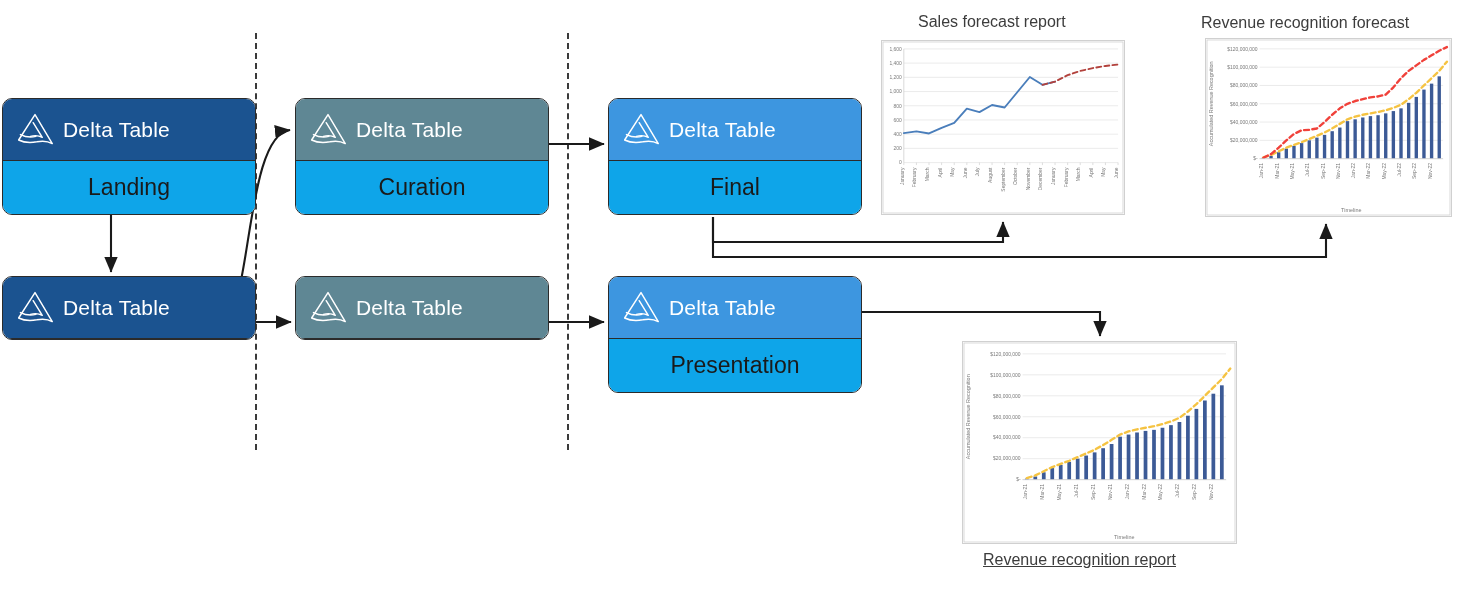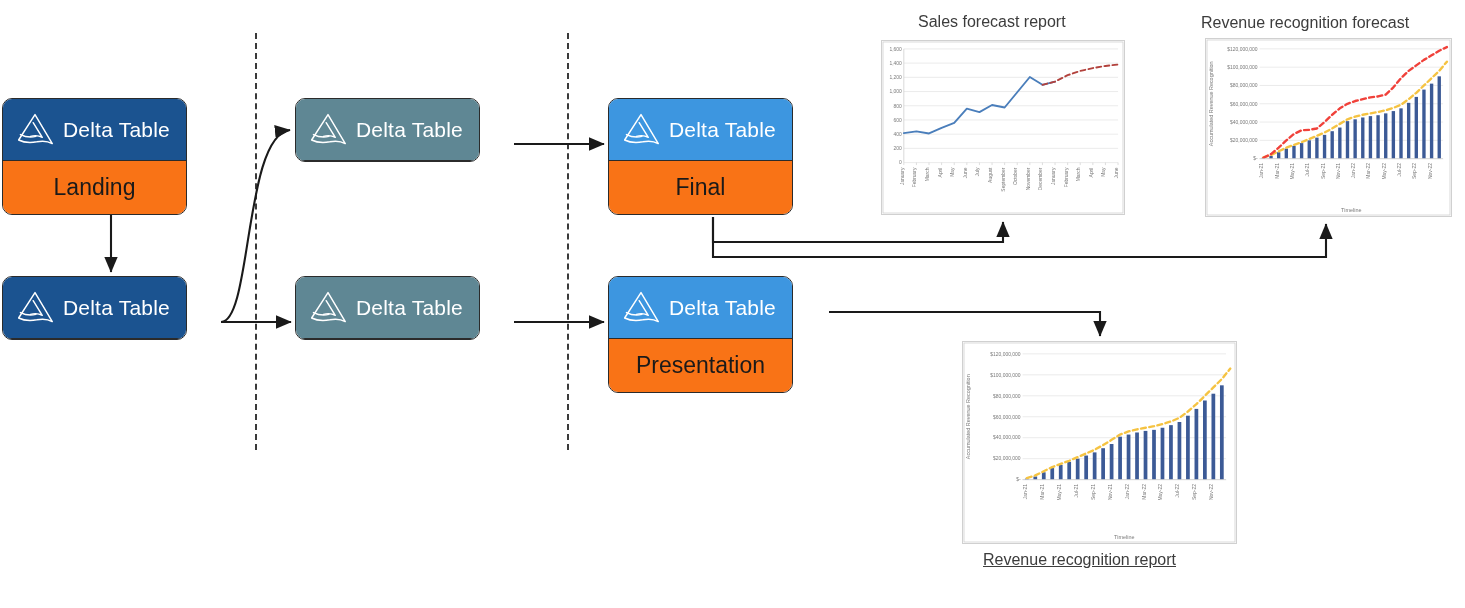--- a/index.html
+++ b/index.html
@@ -1,27 +1,27 @@
 <!DOCTYPE html>
 <html><head>
 <meta charset="utf-8">
 <style>
   html,body{margin:0;padding:0;background:#ffffff;}
   body{width:1465px;height:608px;position:relative;overflow:hidden;
        font-family:"Liberation Sans","DejaVu Sans",sans-serif;}
   #stage{position:absolute;left:0;top:0;width:1465px;height:608px;}
 
   
-  .node{position:absolute;width:185px;border:1.4px solid #2b2b2b;border-radius:10px;
+  .node{position:absolute;width:254px;border:1.4px solid #2b2b2b;border-radius:10px;
         overflow:hidden;background:#e6eaf2;box-sizing:border-box;}
   .node .head{height:62px;display:flex;align-items:center;gap:6px;padding-left:10px;
         box-sizing:border-box;border-bottom:1.4px solid #2b2b2b;}
   .node .head .lbl{color:#ffffff;font-size:21px;letter-spacing:.2px;white-space:nowrap;}
   .node .body{height:53px;display:flex;align-items:center;justify-content:center;
-        background:#f97316;}
+        background:#0ea5e9;}
   .node .body .lbl{color:#1a1a1a;font-size:23px;white-space:nowrap;}
   .logo{width:44px;height:40px;flex:0 0 44px;}
 
   
   .vsep{position:absolute;width:0;border-left:2px dashed #3a3a3a;}
 
   
   #arrows{position:absolute;left:0;top:0;width:1465px;height:608px;pointer-events:none;}
 
   
@@ -100,20 +100,23 @@
   <div class="node" style="left:295px;top:98px;">
     <div class="head" style="background:#5f8794;">
       <svg class="logo" viewBox="0 0 48 44">
         <g fill="none" stroke="#ffffff" stroke-width="1.6" stroke-linejoin="round" stroke-linecap="round">
           <path d="M24 5 L43 37 Q36 33 26 35 Q14 37 6 33 Z"></path>
           <path d="M22 14 L32 30 Q26 27 19 29"></path>
           <path d="M8 27 Q16 31 25 29"></path>
         </g>
       </svg>
       <span class="lbl">Delta Table</span>
+    </div>
+    <div class="body">
+      <span class="lbl">Curation</span>
     </div>
   </div>
 
   <div class="node" style="left:295px;top:276px;">
     <div class="head" style="background:#5f8794;">
       <svg class="logo" viewBox="0 0 48 44">
         <g fill="none" stroke="#ffffff" stroke-width="1.6" stroke-linejoin="round" stroke-linecap="round">
           <path d="M24 5 L43 37 Q36 33 26 35 Q14 37 6 33 Z"></path>
           <path d="M22 14 L32 30 Q26 27 19 29"></path>
           <path d="M8 27 Q16 31 25 29"></path>

